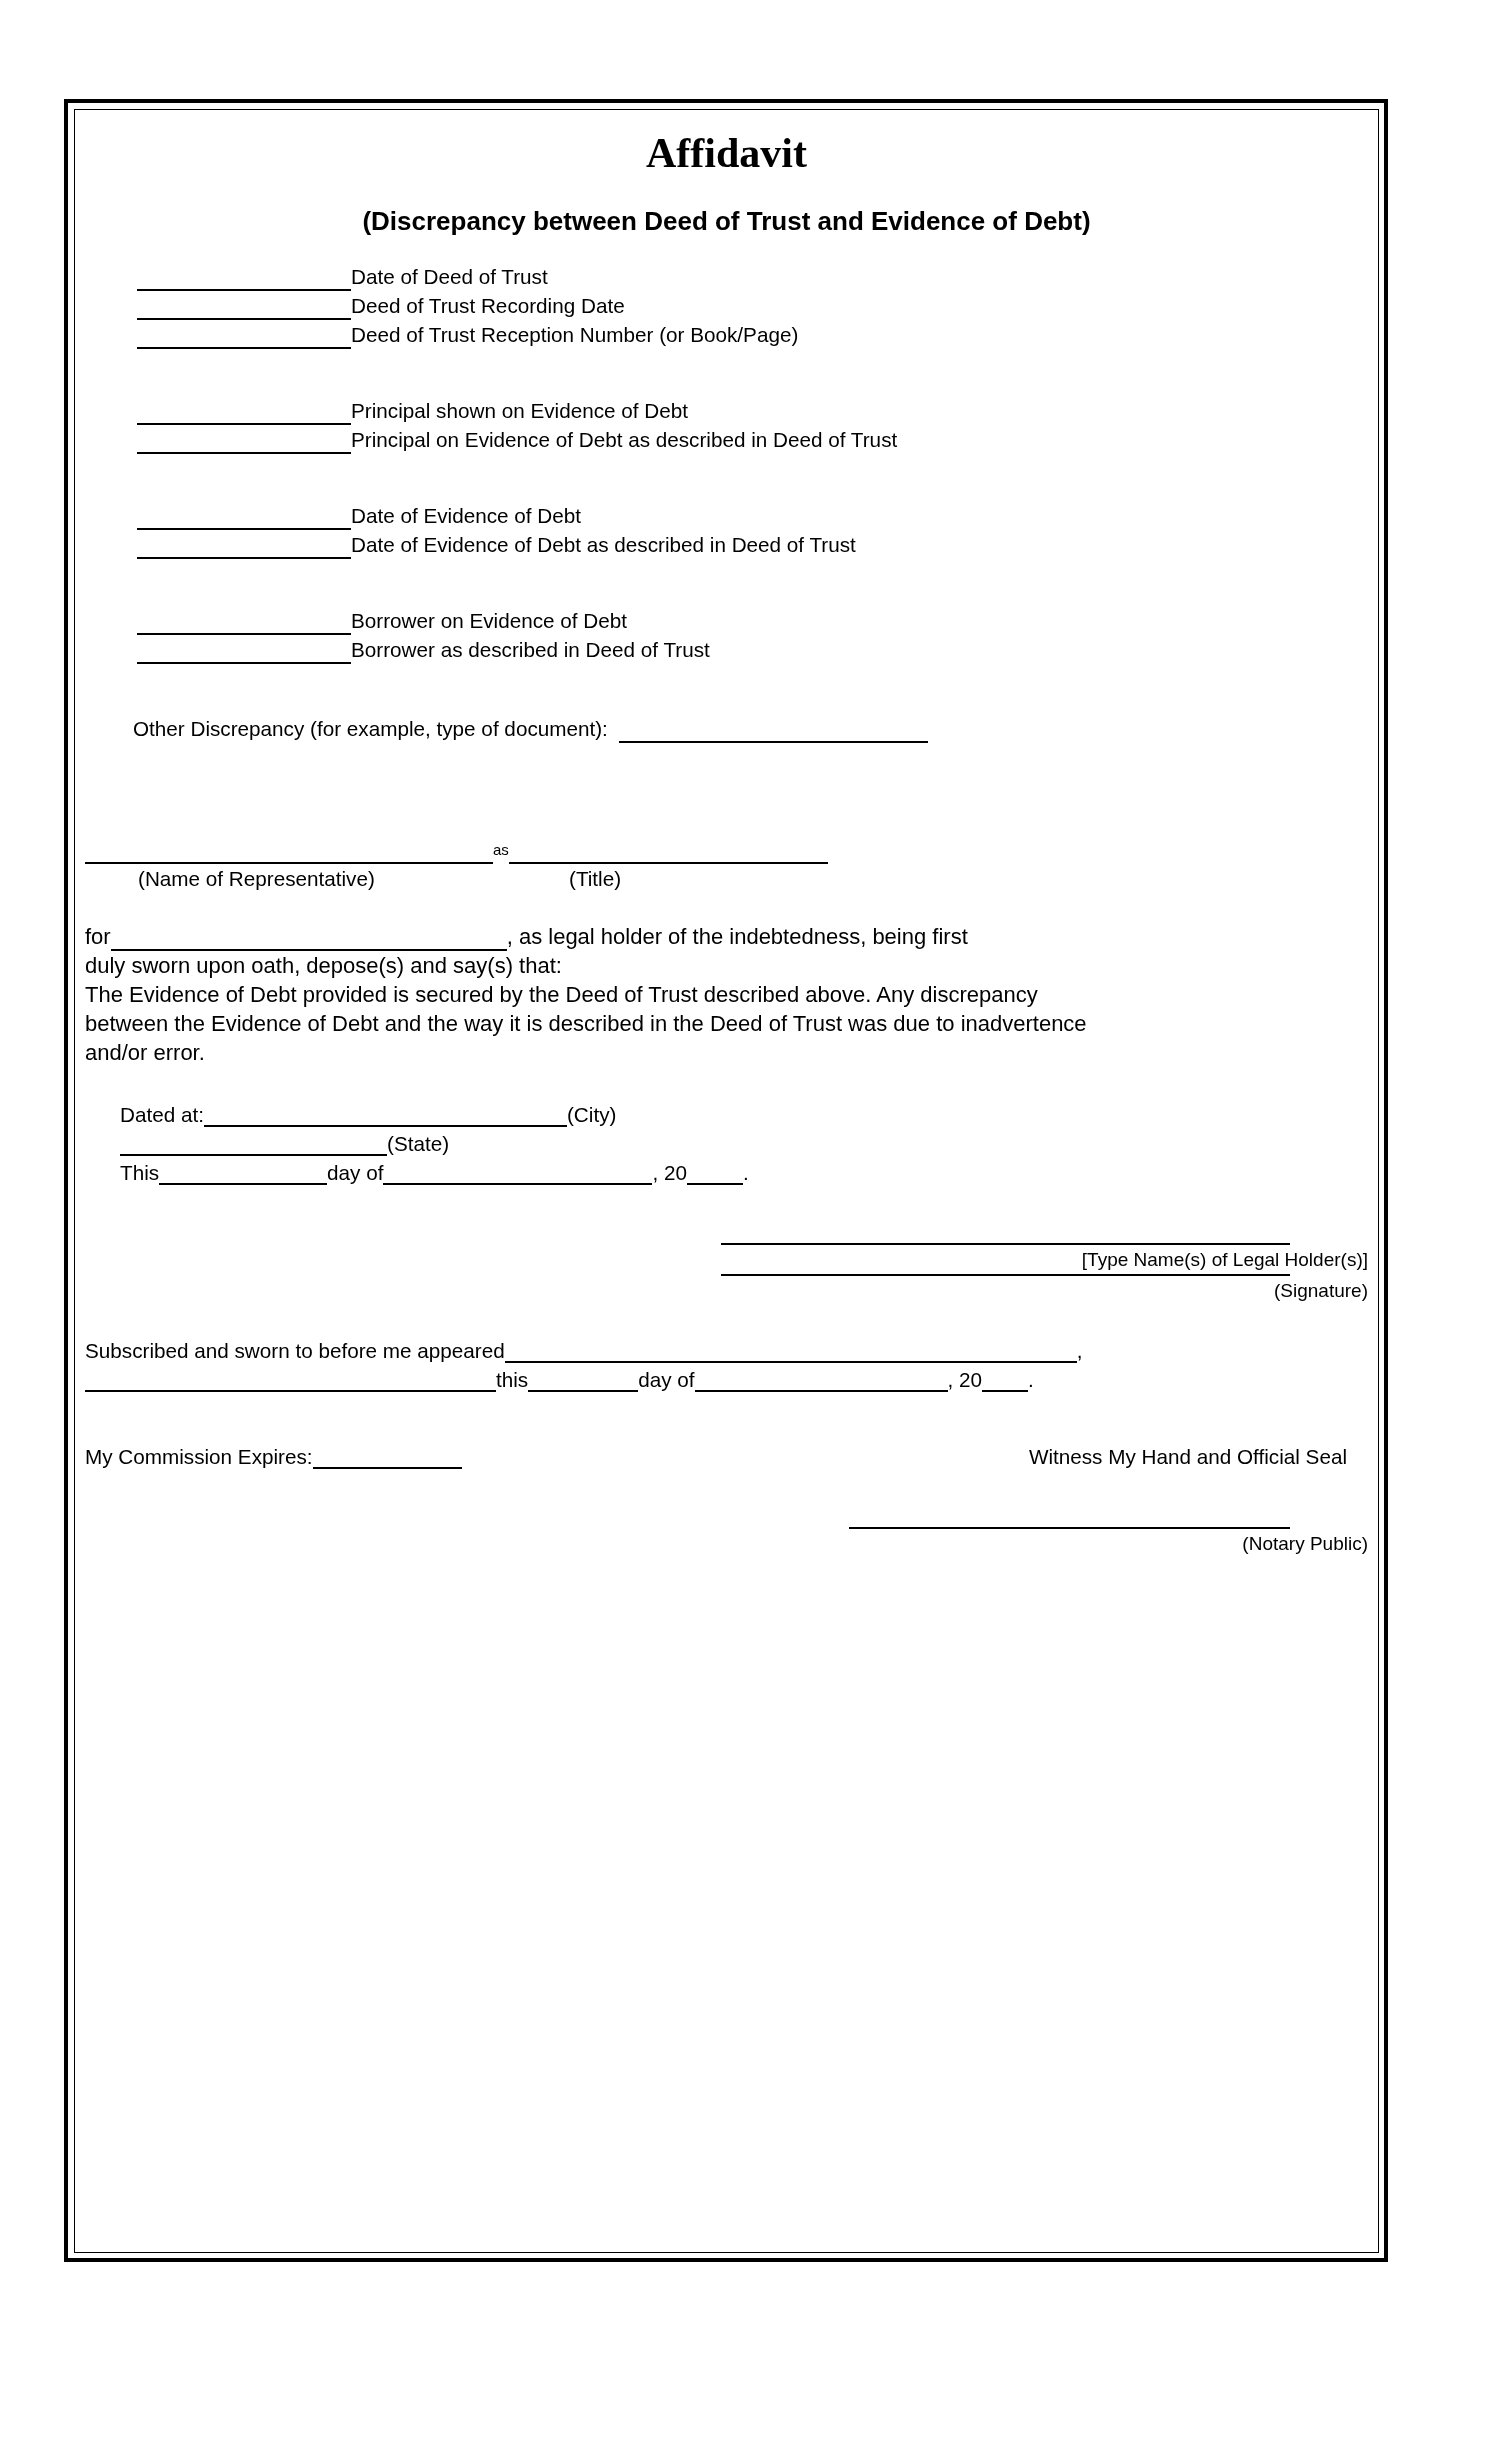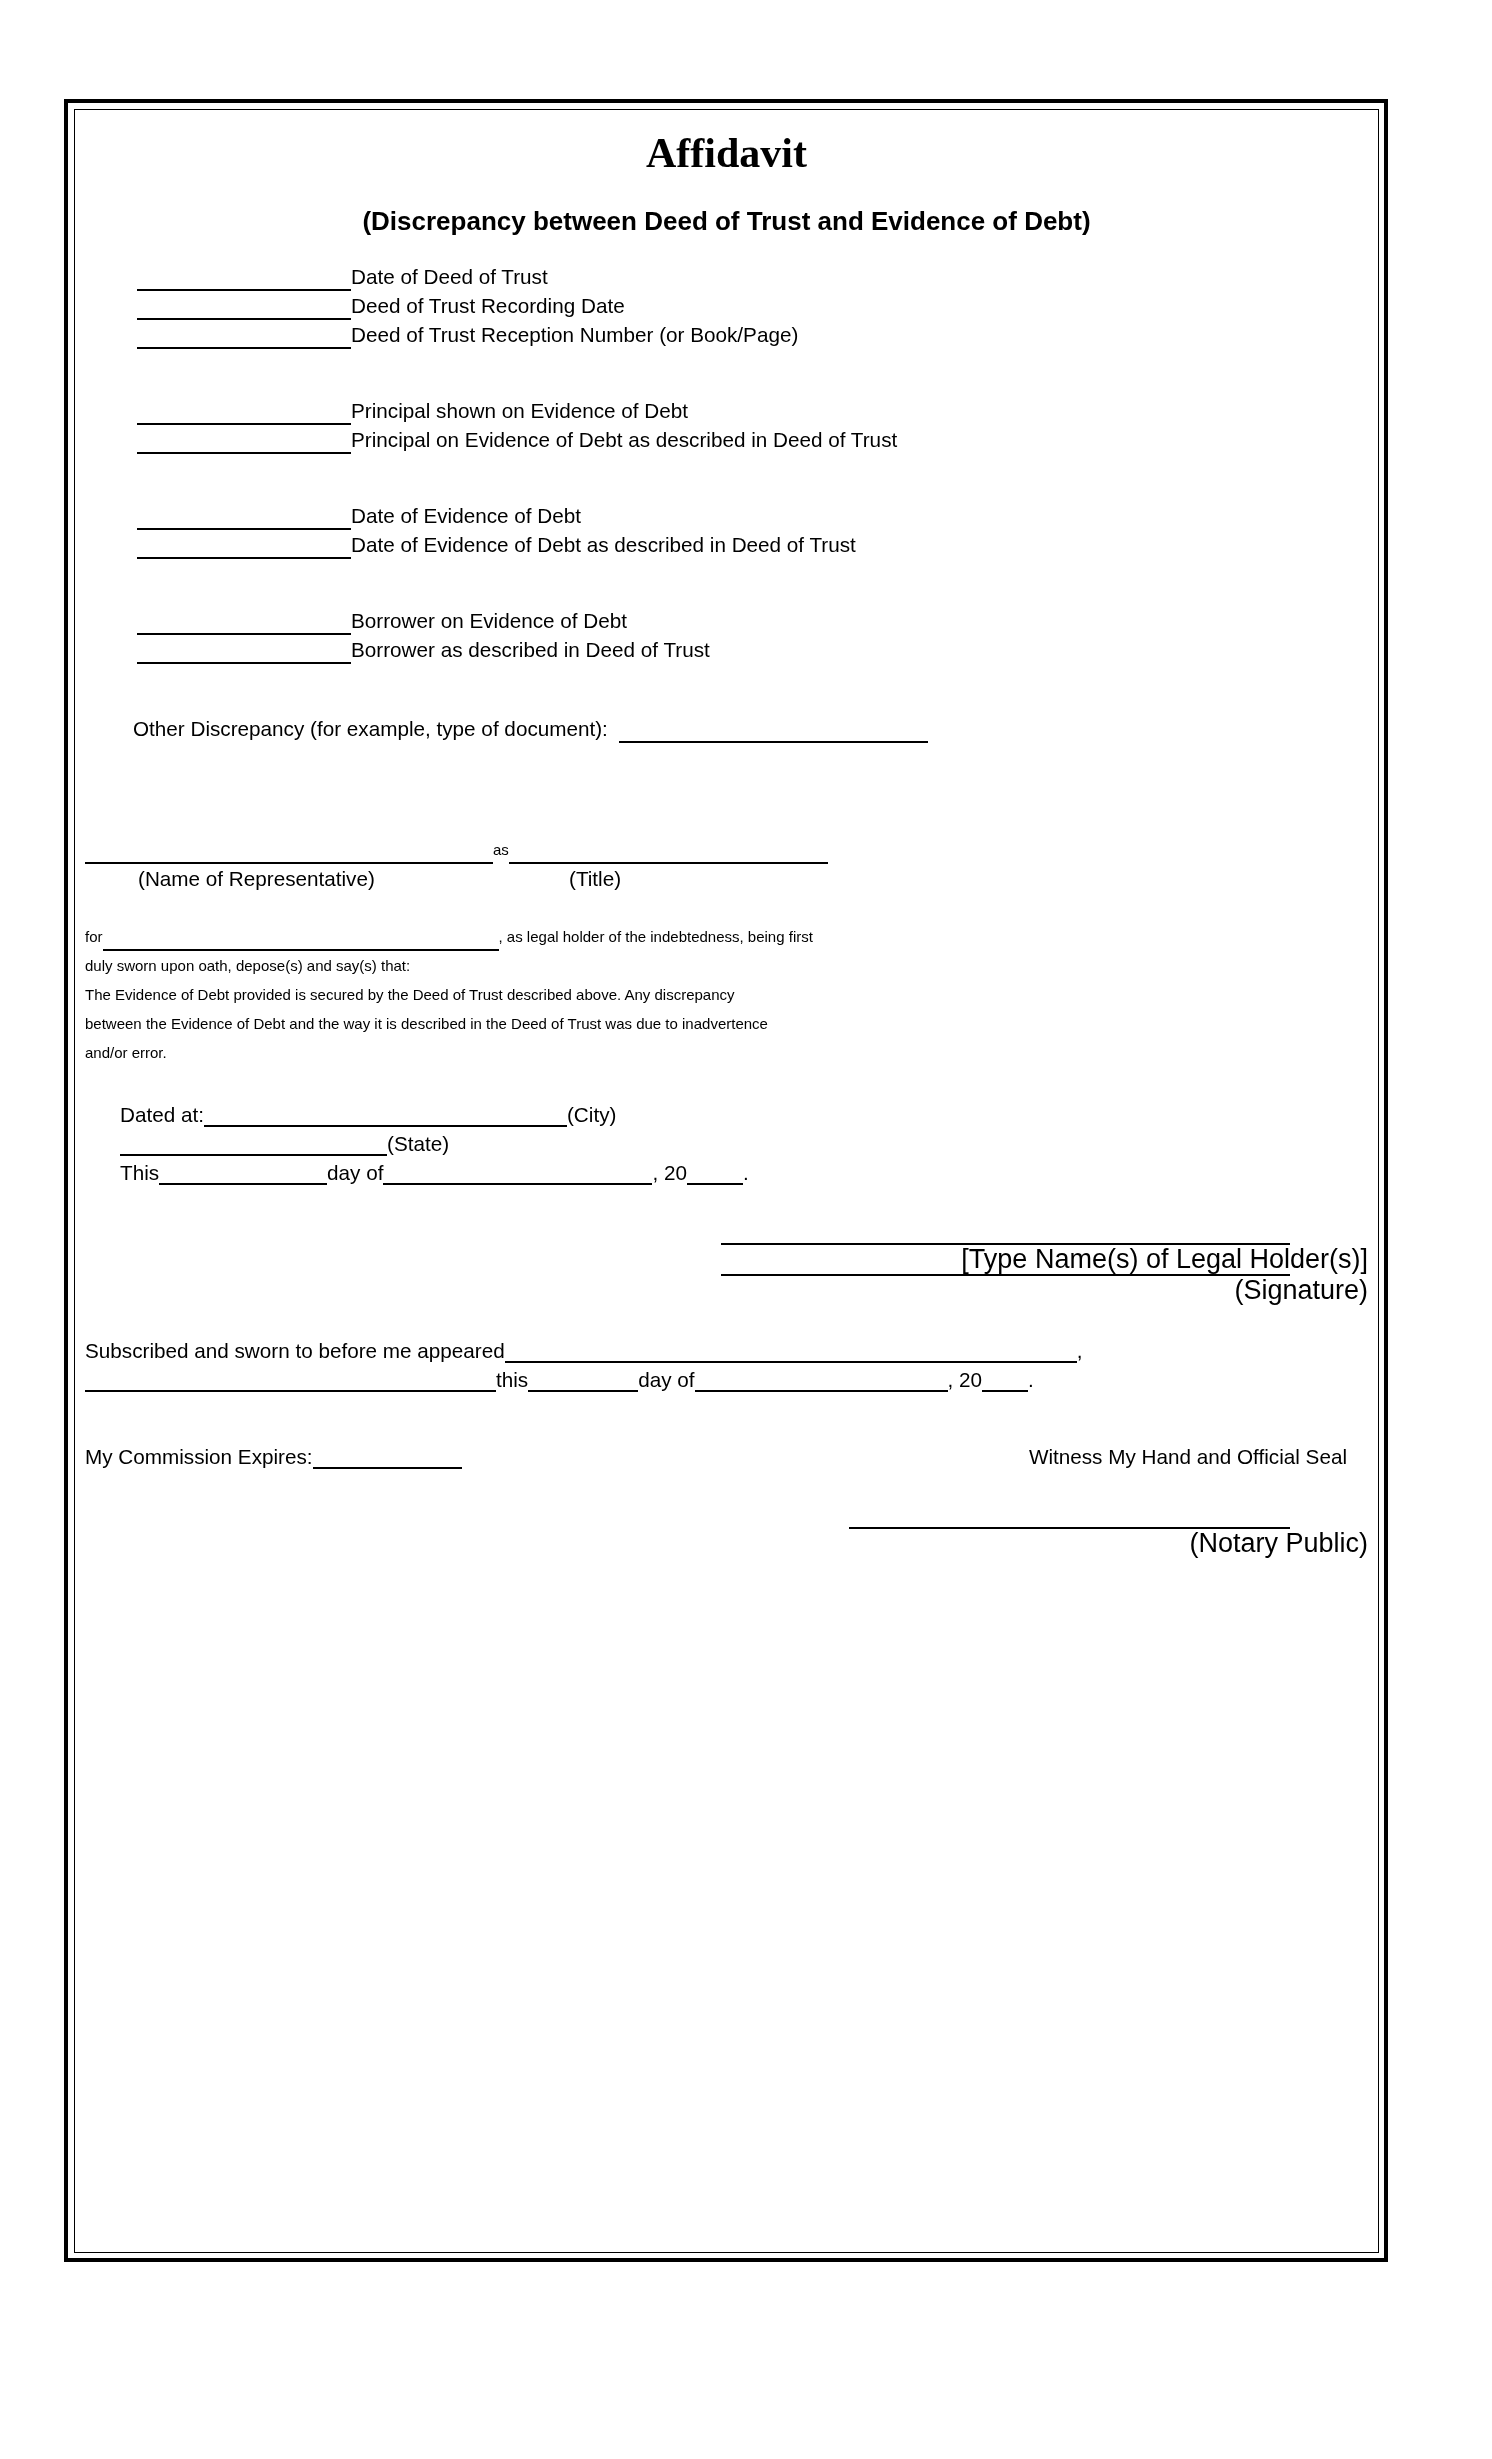--- a/index.html
+++ b/index.html
@@ -137,21 +137,21 @@
     position: relative;
     font-size: 20.7px;
     height: 29px;
     margin-top: 2.9px;
   }
   .rep-caption .c1 { position: absolute; left: 53px; }
   .rep-caption .c2 { position: absolute; left: 484px; }
 
   
   .para {
-    font-size: 15px;
+    font-size: 22px;
     line-height: 29px;
     margin-top: 26px;
   }
   .para-line {
     display: flex;
     align-items: flex-end;
     height: 29px;
     margin-bottom: 0;
     white-space: nowrap;
   }
@@ -187,21 +187,21 @@
     margin-top: 0;
   }
   .sig-rule {
     border-bottom: 2.1px solid #000;
     height: 0;
     margin-left: 636px;
     width: 569px;
   }
   .sig-cap {
     text-align: right;
-    font-size: 27px;
+    font-size: 19px;
     line-height: 29px;
     padding-right: 0px;
   }
   .notary-rule {
     border-bottom: 2.1px solid #000;
     height: 0;
     margin-left: 764px;
     width: 441px;
   }
 

